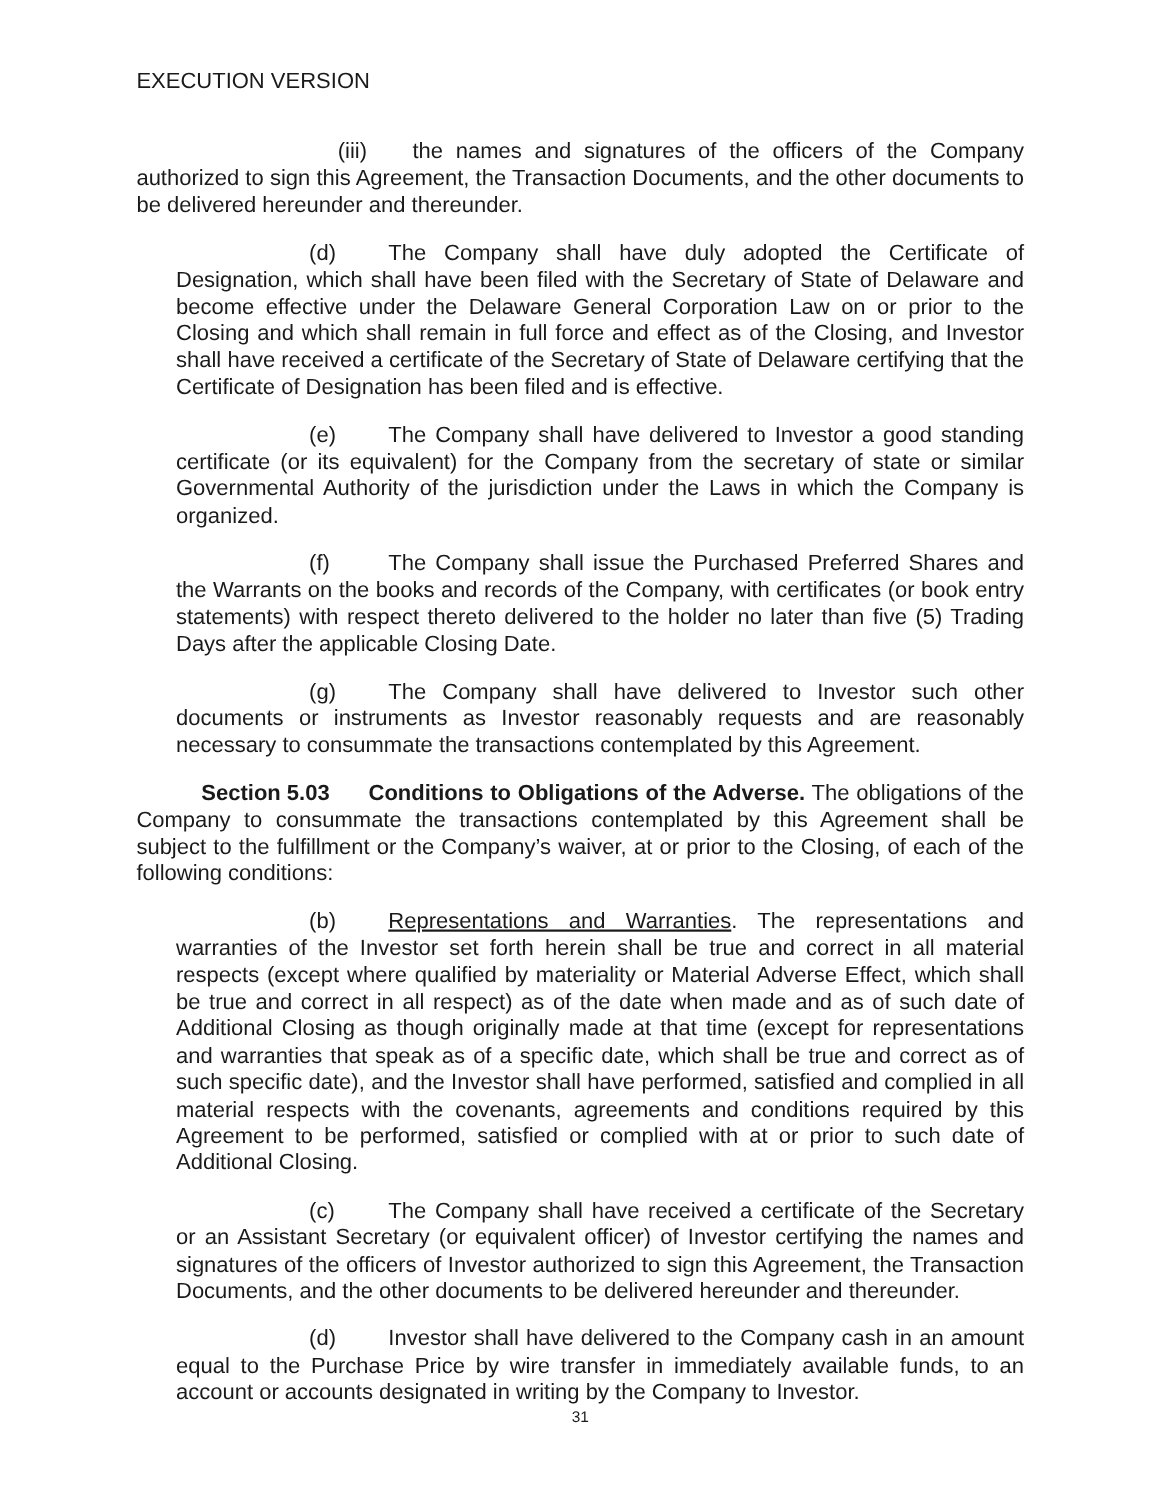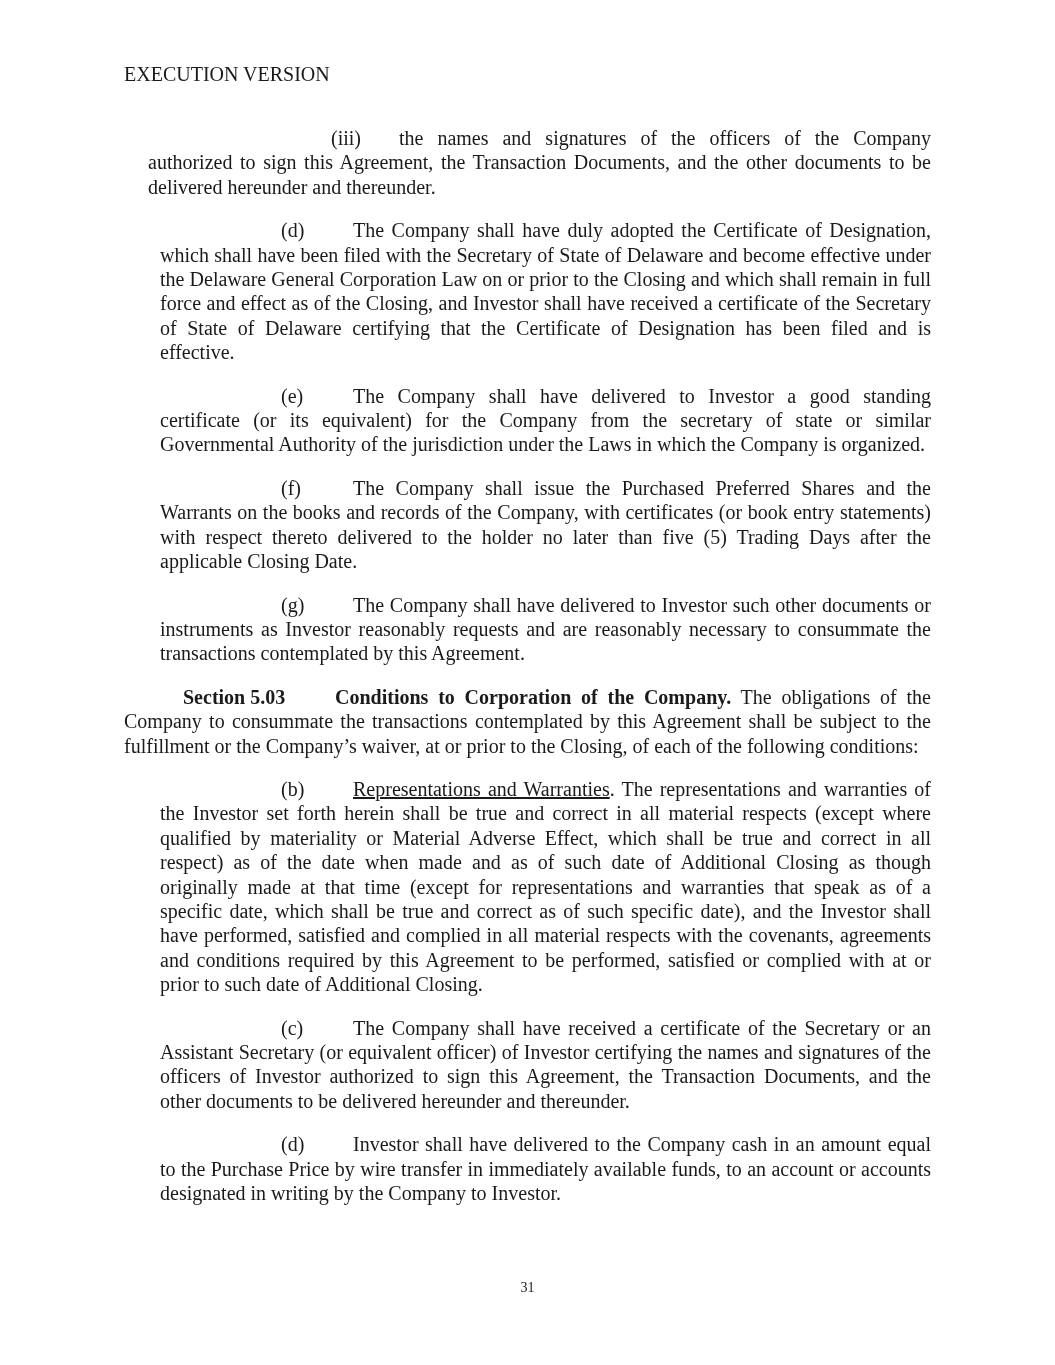--- a/index.html
+++ b/index.html
@@ -7,37 +7,37 @@
     padding: 0;
     background: #ffffff;
   }
   .page {
     position: relative;
     width: 1055px;
     height: 1365px;
     background: #ffffff;
     box-sizing: border-box;
     padding: 62px 124px 0 124px;
-    font-family: Liberation Serif, serif;
+    font-family: Liberation Sans, sans-serif;
     font-size: 20px;
     color: #1a1a1a;
     overflow: hidden;
   }
   .doc-header {
     font-size: 20px;
     line-height: 24px;
     margin: 0 0 40px 0;
     text-align: left;
   }
   .para {
     margin: 0 0 19px 0;
     line-height: 24.4px;
     text-align: justify;
   }
-  .p-roman   { text-indent: 183px; margin-left: 24px; }
+  .p-roman   { text-indent: 183px; }
   .p-letter  { text-indent: 121px; margin-left: 36px; }
   .p-section { text-indent: 59px; }
   .marker { display: inline-block; text-indent: 0; }
   .m-roman   { width: 68px; }
   .m-letter  { width: 72px; }
   .m-section { width: 152px; }
   .bold { font-weight: bold; }
   .underline { text-decoration: underline; }
   .page-number {
     position: absolute;
@@ -58,21 +58,21 @@
   <p class="para p-roman"><span class="marker m-roman">(iii)</span><span>the names and signatures of the officers of the Company authorized to sign this Agreement, the Transaction Documents, and the other documents to be delivered hereunder and thereunder.</span></p>
 
   <p class="para p-letter"><span class="marker m-letter">(d)</span><span>The Company shall have duly adopted the Certificate of Designation, which shall have been filed with the Secretary of State of Delaware and become effective under the Delaware General Corporation Law on or prior to the Closing and which shall remain in full force and effect as of the Closing, and Investor shall have received a certificate of the Secretary of State of Delaware certifying that the Certificate of Designation has been filed and is effective.</span></p>
 
   <p class="para p-letter"><span class="marker m-letter">(e)</span><span>The Company shall have delivered to Investor a good standing certificate (or its equivalent) for the Company from the secretary of state or similar Governmental Authority of the jurisdiction under the Laws in which the Company is organized.</span></p>
 
   <p class="para p-letter"><span class="marker m-letter">(f)</span><span>The Company shall issue the Purchased Preferred Shares and the Warrants on the books and records of the Company, with certificates (or book entry statements) with respect thereto delivered to the holder no later than five (5) Trading Days after the applicable Closing Date.</span></p>
 
   <p class="para p-letter"><span class="marker m-letter">(g)</span><span>The Company shall have delivered to Investor such other documents or instruments as Investor reasonably requests and are reasonably necessary to consummate the transactions contemplated by this Agreement.</span></p>
 
-  <p class="para p-section"><span class="marker m-section bold">Section 5.03</span><span class="bold">Conditions to Corporation of the Company.</span> <span>The obligations of the Company to consummate the transactions contemplated by this Agreement shall be subject to the fulfillment or the Company’s waiver, at or prior to the Closing, of each of the following conditions:</span></p>
+  <p class="para p-section"><span class="marker m-section bold">Section 5.03</span><span class="bold">Conditions to Obligations of the Adverse.</span> <span>The obligations of the Company to consummate the transactions contemplated by this Agreement shall be subject to the fulfillment or the Company’s waiver, at or prior to the Closing, of each of the following conditions:</span></p>
 
 
   <p class="para p-letter"><span class="marker m-letter">(b)</span><span class="underline">Representations and Warranties</span><span>.  The representations and warranties of the Investor set forth herein shall be true and correct in all material respects (except where qualified by materiality or Material Adverse Effect, which shall be true and correct in all respect) as of the date when made and as of such date of Additional Closing as though originally made at that time (except for representations and warranties that speak as of a specific date, which shall be true and correct as of such specific date), and the Investor shall have performed, satisfied and complied in all material respects with the covenants, agreements and conditions required by this Agreement to be performed, satisfied or complied with at or prior to such date of Additional Closing.</span></p>
 
   <p class="para p-letter"><span class="marker m-letter">(c)</span><span>The Company shall have received a certificate of the Secretary or an Assistant Secretary (or equivalent officer) of Investor certifying the names and signatures of the officers of Investor authorized to sign this Agreement, the Transaction Documents, and the other documents to be delivered hereunder and thereunder.</span></p>
 
   <p class="para p-letter"><span class="marker m-letter">(d)</span><span>Investor shall have delivered to the Company cash in an amount equal to the Purchase Price by wire transfer in immediately available funds, to an account or accounts designated in writing by the Company to Investor.</span></p>
 
   <div class="page-number">31</div>
 

